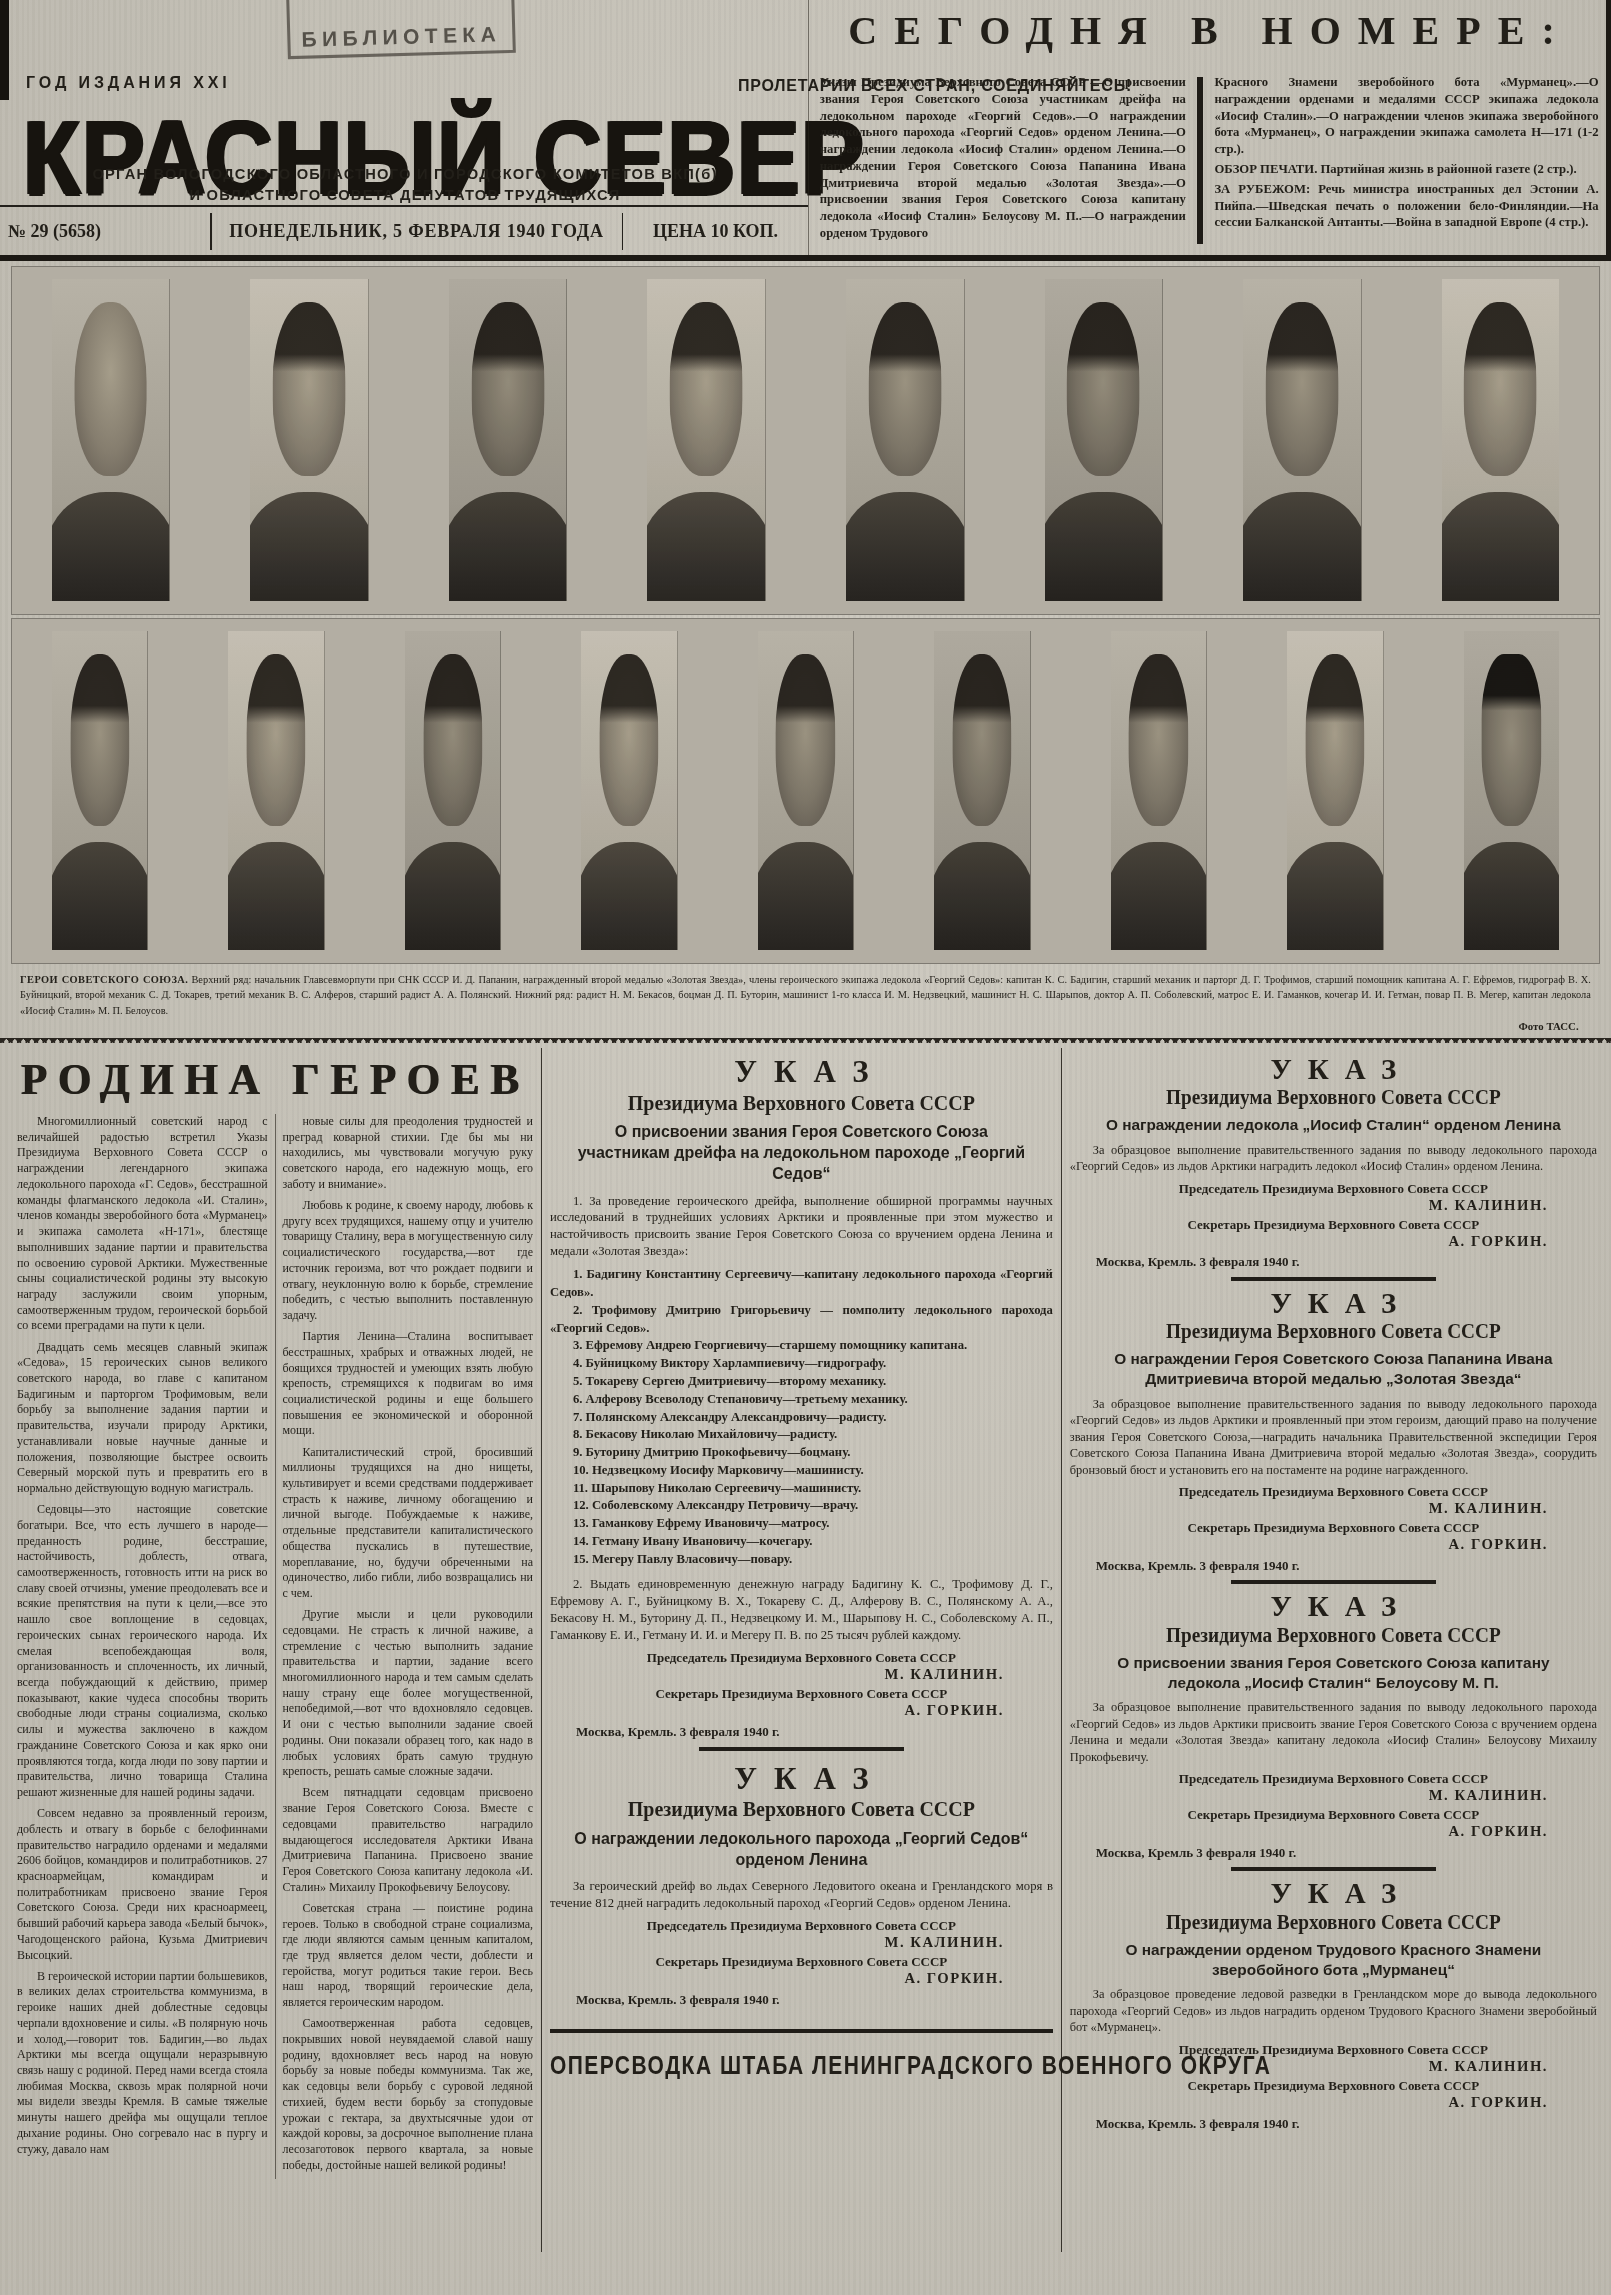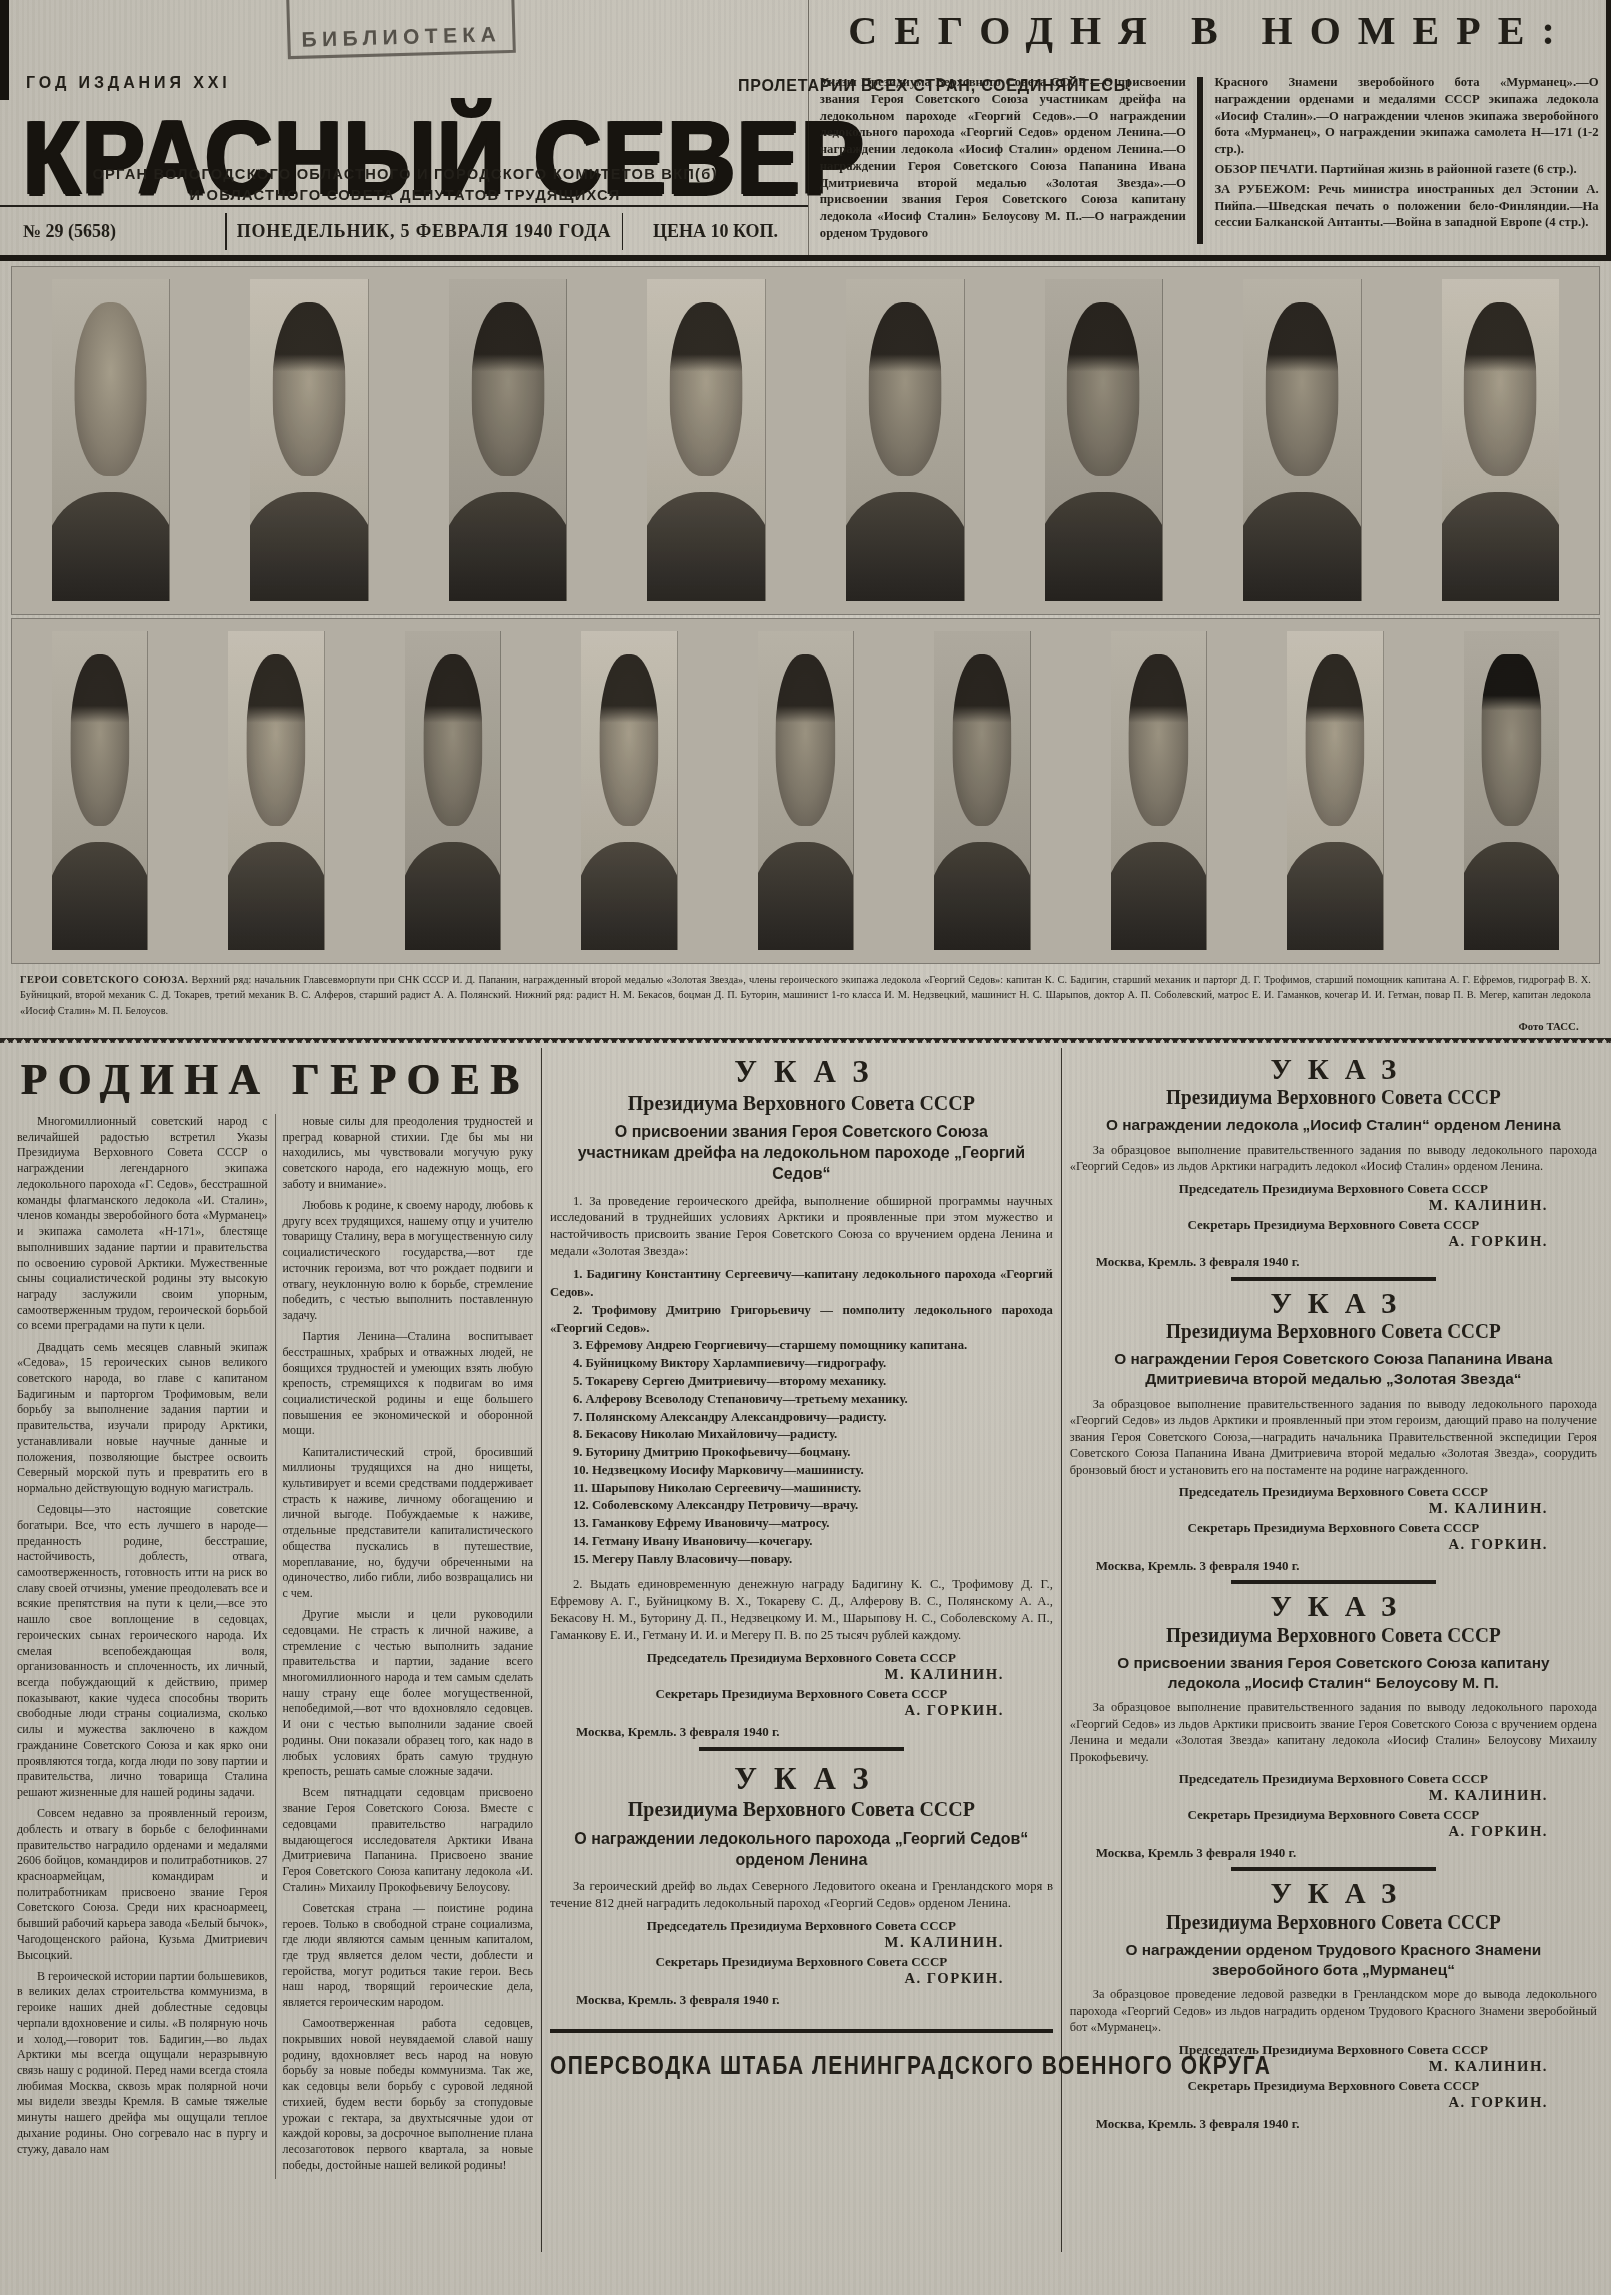--- a/index.html
+++ b/index.html
@@ -19,21 +19,21 @@
     display:flex;align-items:flex-end;justify-content:center;padding-bottom:3.9px;
     font:700 21px "Liberation Sans",sans-serif;letter-spacing:5.4px;color:rgba(48,44,37,.75);}
   .np-title{position:absolute;left:23px;top:43px;width:764px;text-align:center;
     font:900 94px "Liberation Sans",sans-serif;letter-spacing:1.5px;line-height:1;
     transform:scaleY(1.12);transform-origin:top;color:#17140f;
     text-shadow:1.9px 0 #17140f,-1.9px 0 #17140f,0 1.2px #17140f;white-space:nowrap;}
   .organ{position:absolute;left:23px;top:164px;width:764px;text-align:center;
     font:700 14.7px "Liberation Sans",sans-serif;letter-spacing:1.2px;line-height:1.45;}
   .issue-row{position:absolute;left:0;top:205px;width:808px;height:49px;
     border-top:2.3px solid #23201b;display:flex;align-items:center;}
-  .issue-num{width:202px;padding-left:23px;font:700 18px "Liberation Serif",serif;}
+  .issue-num{width:202px;padding-left:8px;font:700 18px "Liberation Serif",serif;}
   .issue-vr{width:1.5px;height:37px;background:#23201b;}
   .issue-date{flex:1;text-align:center;font:700 18px "Liberation Serif",serif;letter-spacing:0.8px;}
   .issue-price{width:185px;text-align:center;font:700 18px "Liberation Serif",serif;}
   .mast-right{position:absolute;left:808px;top:0;right:0;height:255px;border-left:1.5px solid rgba(40,36,30,.55);}
   .edge-right{position:absolute;right:0;top:0;width:5.4px;height:261px;background:#1c1914;}
   .slogan{position:absolute;left:-90px;top:77px;width:432px;
     font:700 16px "Liberation Sans",sans-serif;letter-spacing:0.8px;text-align:center;
     transform:scaleY(1.05);}
   .today-title{position:absolute;left:15.4px;right:15.4px;top:7px;text-align:center;
     font:700 40px "Liberation Serif",serif;letter-spacing:17px;white-space:nowrap;}
@@ -130,21 +130,21 @@
     <div class="mast-right">
       <div class="slogan">ПРОЛЕТАРИИ ВСЕХ СТРАН, СОЕДИНЯЙТЕСЬ!</div>
       <div class="today-title">СЕГОДНЯ В НОМЕРЕ:</div>
       <div class="today-cols">
         <div class="tcol tcol-left">
           <p><strong class="lead">Указы Президиума Верховного Совета СССР</strong> <span>—О присвоении звания Героя Советского Союза участникам дрейфа на ледокольном пароходе «Георгий Седов».—О награждении ледокольного парохода «Георгий Седов» орденом Ленина.—О награждении ледокола «Иосиф Сталин» орденом Ленина.—О награждении Героя Советского Союза Папанина Ивана Дмитриевича второй медалью «Золотая Звезда».—О присвоении звания Героя Советского Союза капитану ледокола «Иосиф Сталин» Белоусову М. П..—О награждении орденом Трудового</span></p>
         </div>
         <div class="tsep"></div>
         <div class="tcol tcol-right">
             <p>Красного Знамени зверобойного бота «Мурманец».—О награждении орденами и медалями СССР экипажа ледокола «Иосиф Сталин».—О награждении членов экипажа зверобойного бота «Мурманец», О награждении экипажа самолета Н—171 (1-2 стр.).</p>
-            <p>ОБЗОР ПЕЧАТИ. Партийная жизнь в районной газете (6 стр.).</p>
+            <p>ОБЗОР ПЕЧАТИ. Партийная жизнь в районной газете (2 стр.).</p>
             <p>ЗА РУБЕЖОМ: Речь министра иностранных дел Эстонии А. Пийпа.—Шведская печать о положении бело-Финляндии.—На сессии Балканской Антанты.—Война в западной Европе (4 стр.).</p>
           </div>
       </div>
     </div>
     <div class="edge-right"></div>
   </header>
 
   <div class="thick-rule"></div>
 
   <section class="photos">

